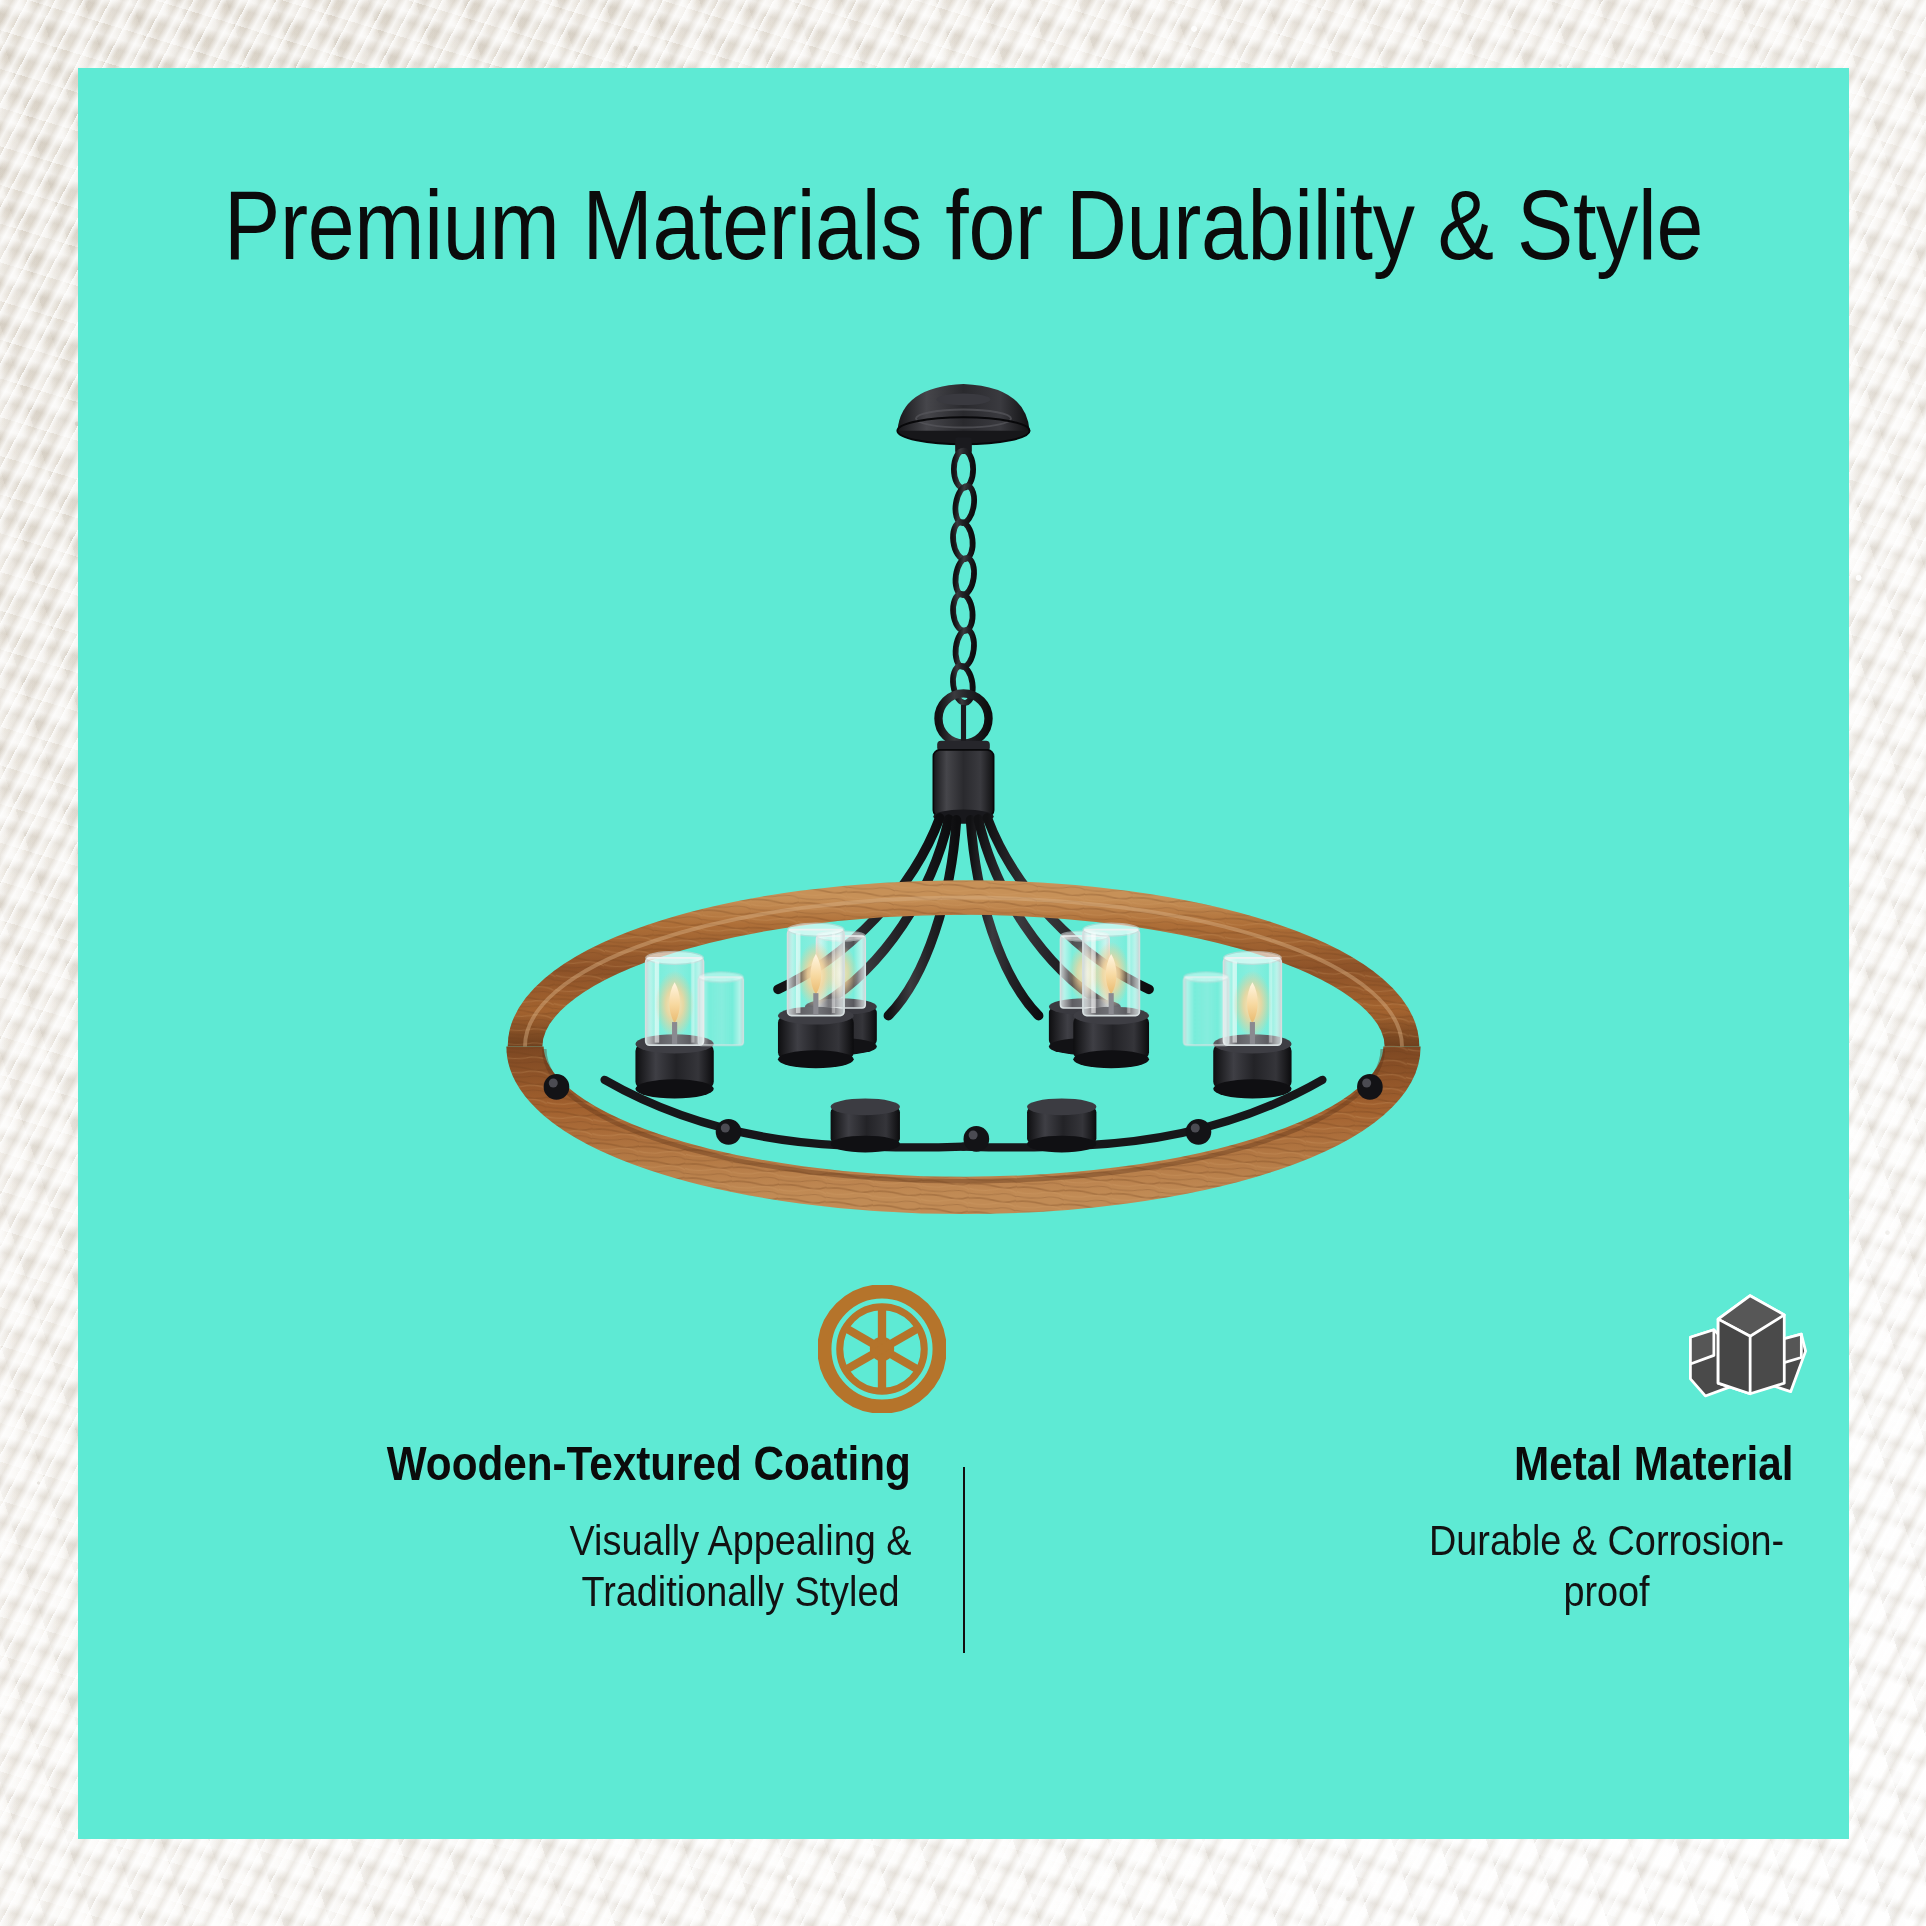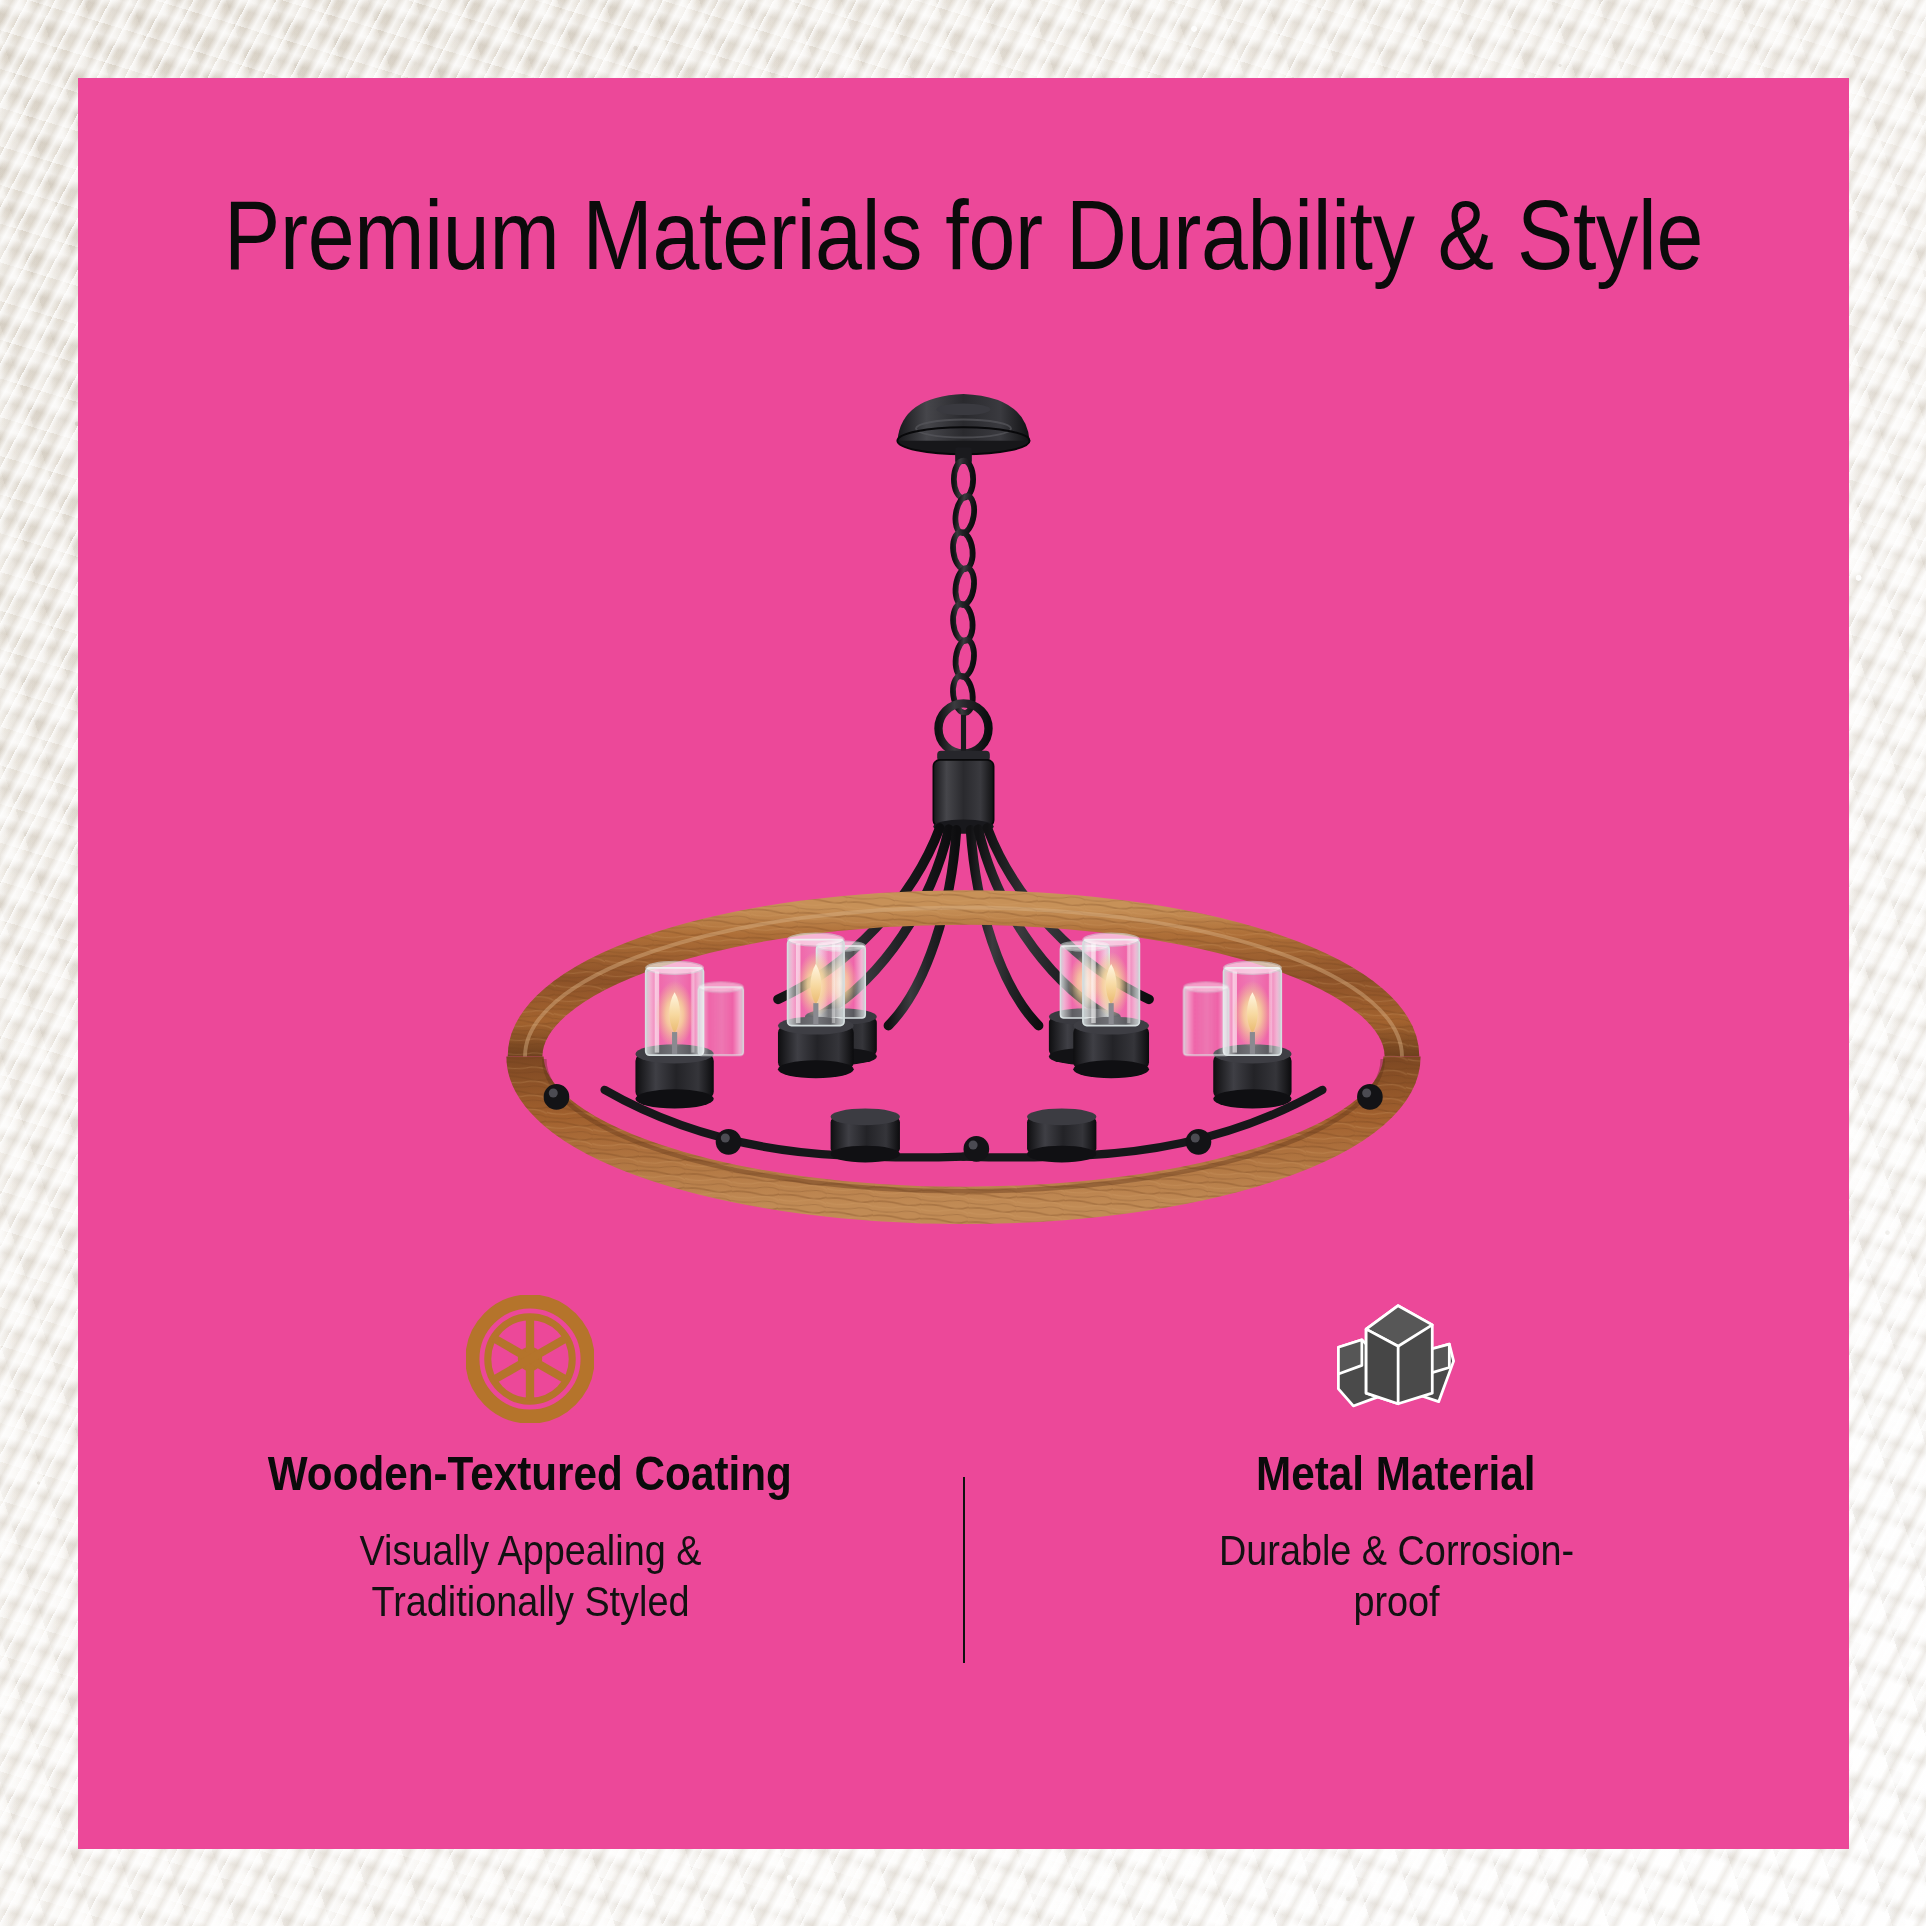--- a/index.html
+++ b/index.html
@@ -43,24 +43,24 @@
       radial-gradient(circle at 96.5% 30%, rgba(255,255,255,0.9) 0 2.6px, transparent 3.2px),
       radial-gradient(circle at 98% 64%, rgba(196,188,176,0.22) 0 1.9px, transparent 2.6px),
       radial-gradient(circle at 41% 97.5%, rgba(255,255,255,0.9) 0 2.6px, transparent 3.2px),
       radial-gradient(circle at 70% 98.6%, rgba(196,188,176,0.22) 0 1.9px, transparent 2.6px);
   }
 
   
   .card {
     position: absolute;
     left: 78px;
-    top: 78px;
+    top: 68px;
     width: 1771px;
     height: 1771px;
-    background: #ec4899;
+    background: #5eead4;
     text-decoration: underline;
   }
 
   
   .title {
     position: absolute;
     left: 0;
     top: 108px;
     width: 100%;
     text-align: center;
@@ -92,21 +92,21 @@
     top: 1213px;
     width: 1732px;
     height: 449px;
     display: flex;
     align-items: flex-start;
   }
   .feature {
     flex: 1 1 0;
     display: flex;
     flex-direction: column;
-    align-items: center;
+    align-items: flex-end;
     position: relative;
     padding: 0 16.7px;
     box-sizing: border-box;
   }
   .feature-icon {
     height: 135px;
     display: flex;
     align-items: center;
     justify-content: center;
     margin-bottom: 23px;

